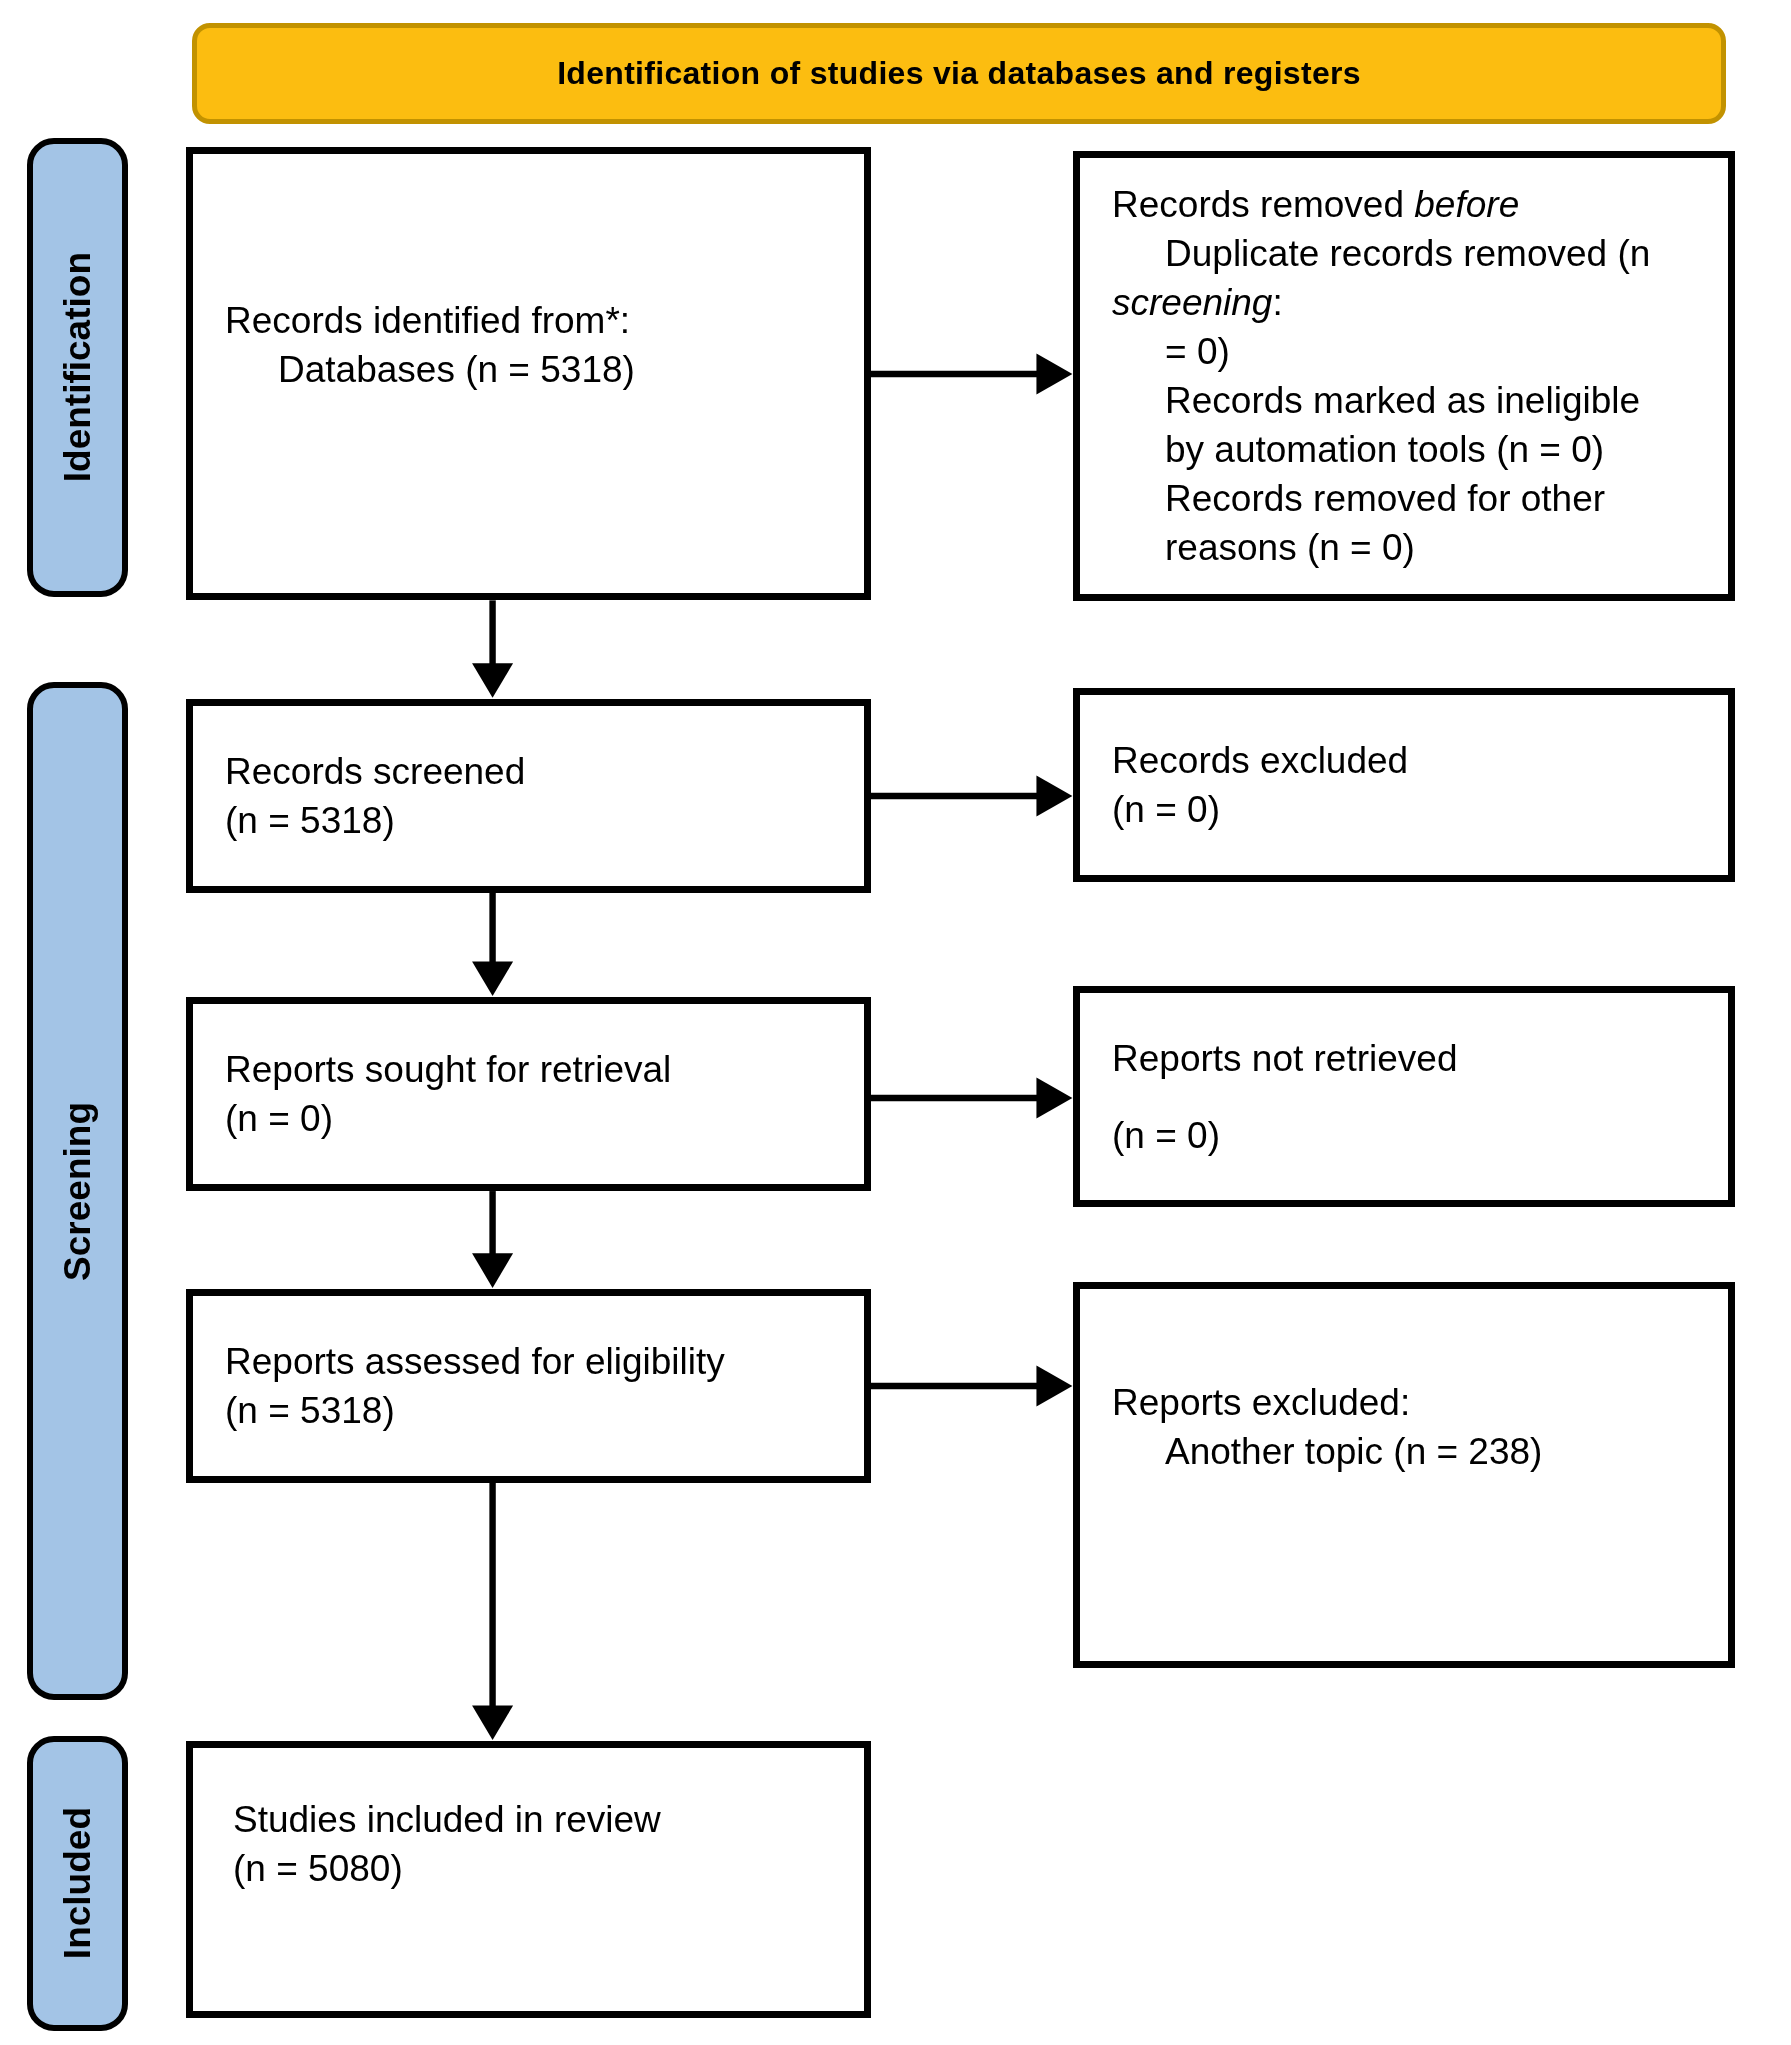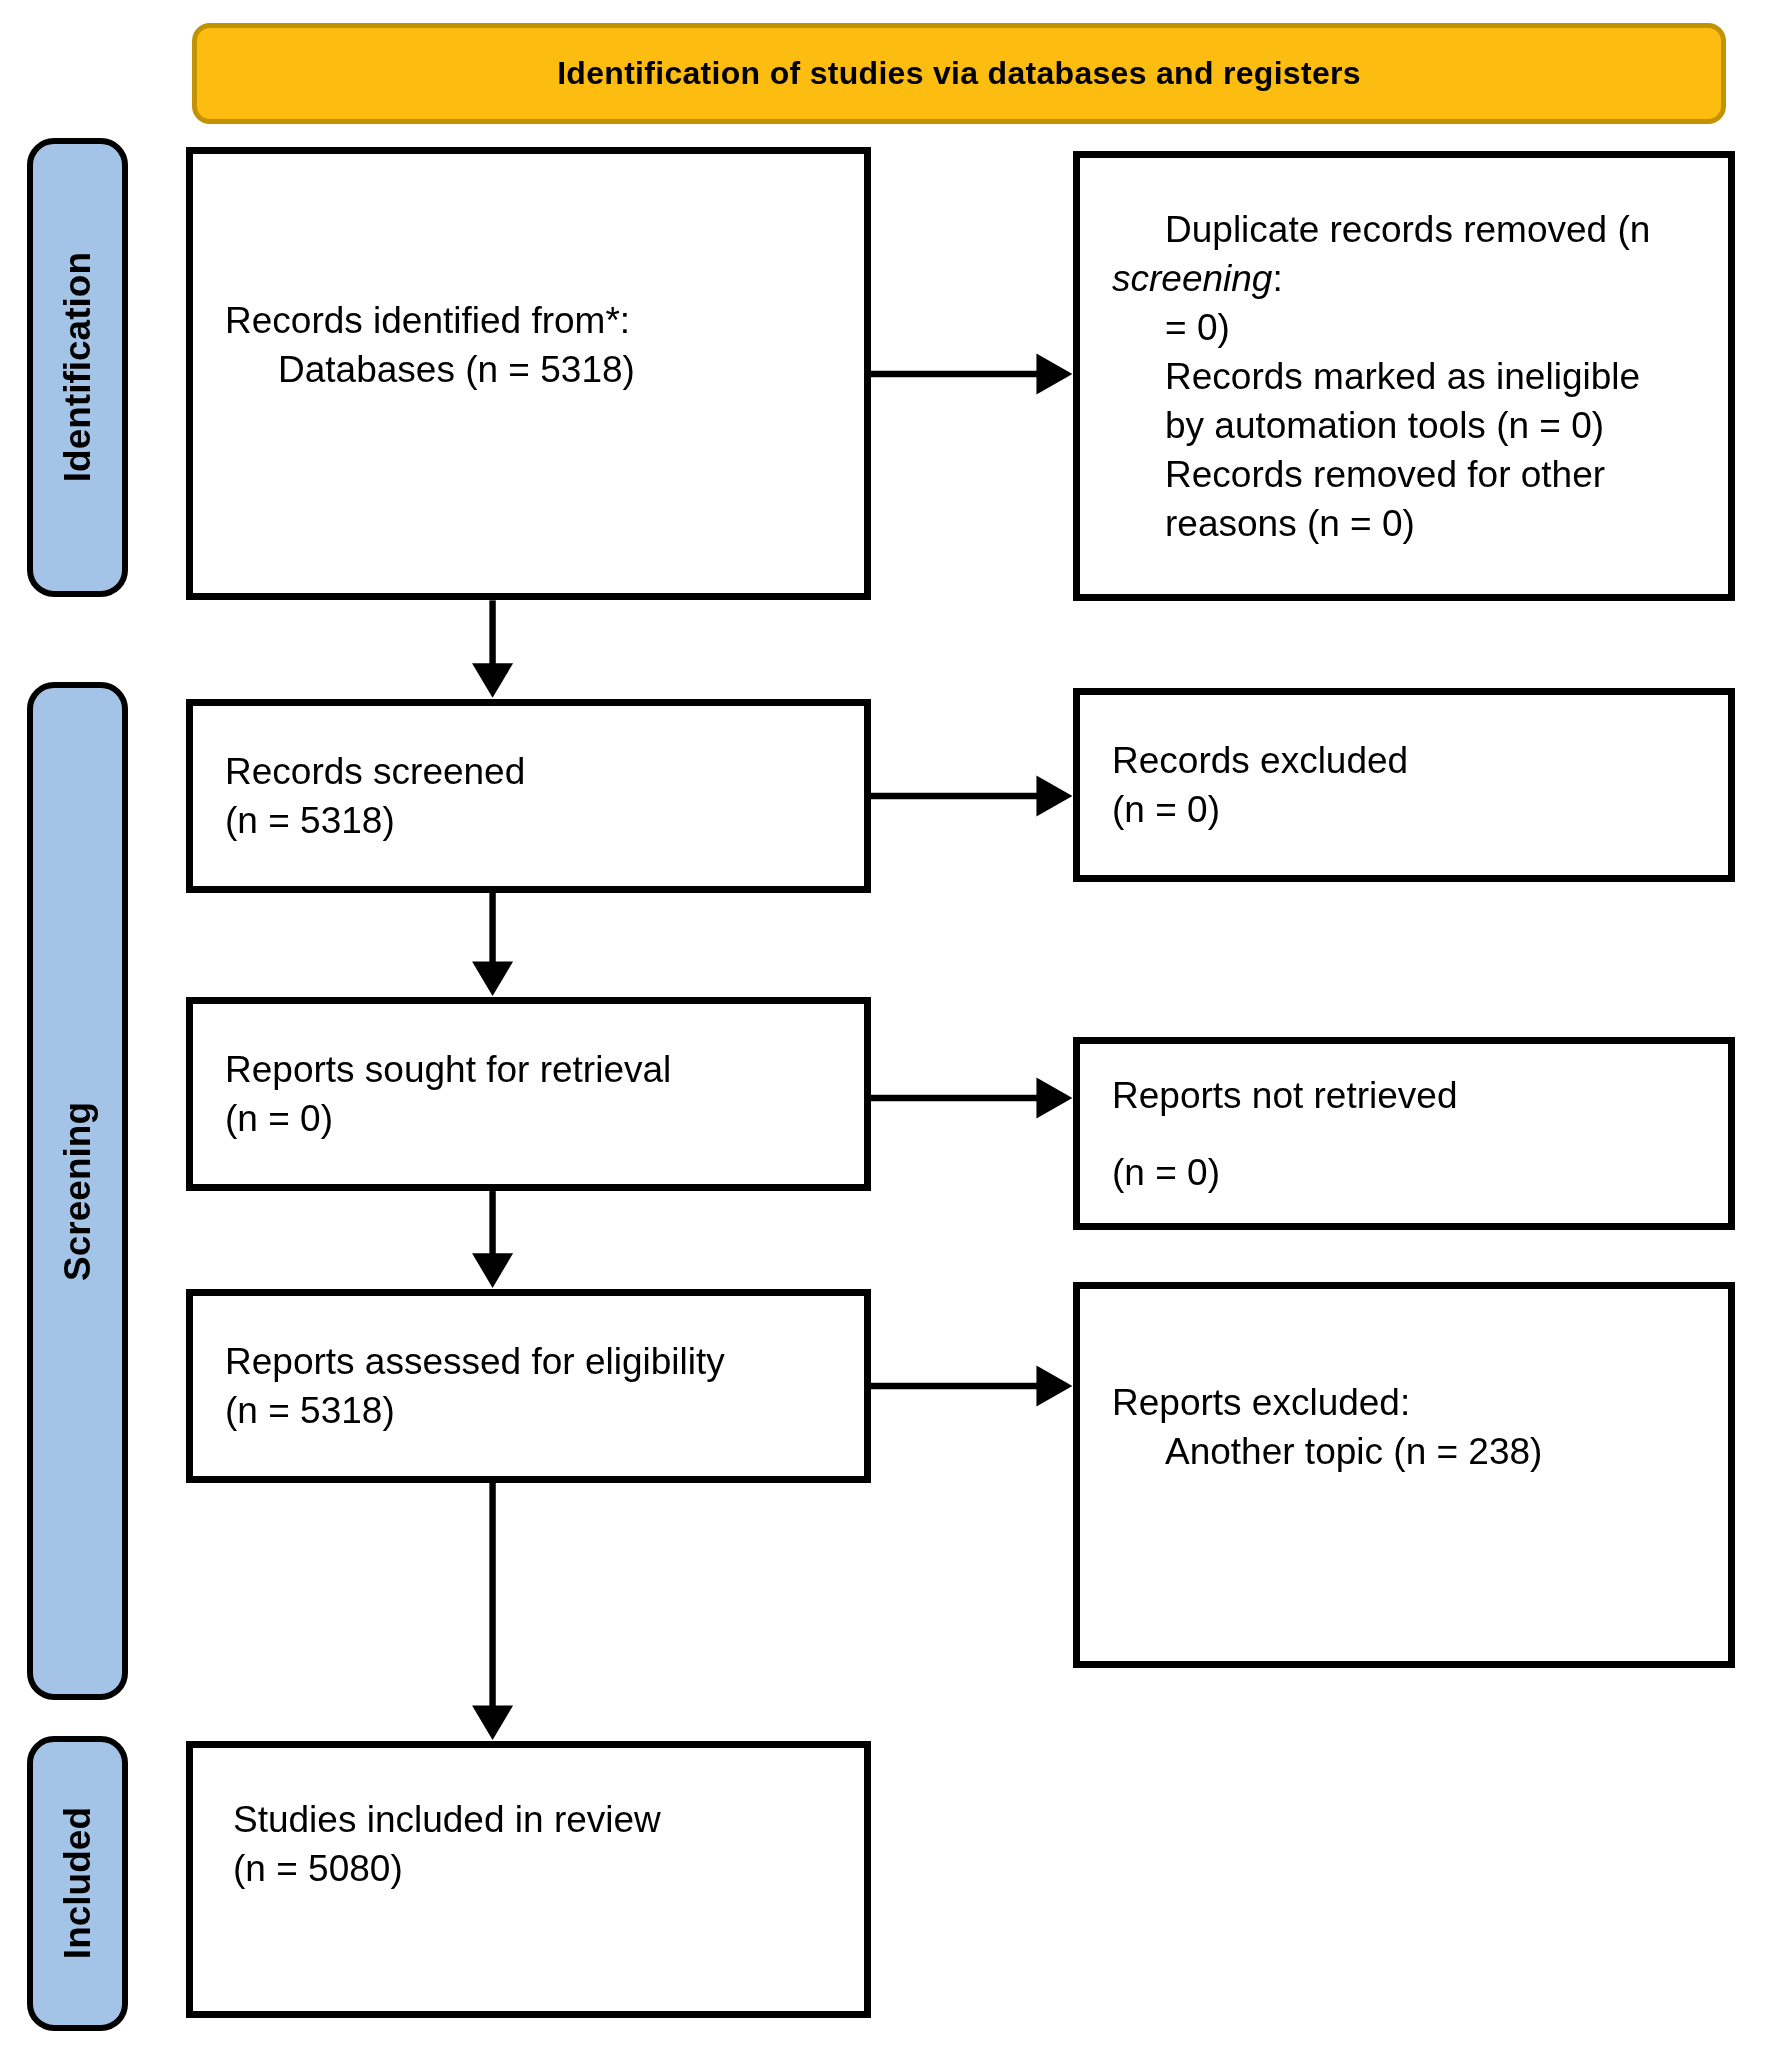--- a/index.html
+++ b/index.html
@@ -79,21 +79,21 @@
   .flowbox .indent-1 { padding-left: 53px; }
 
   .col-left  { left: 186px;  width: 685px; }
   .col-right { left: 1073px; width: 662px; }
 
   #box-records-identified { top: 147px;  height: 453px; padding-bottom: 58px; }
   #box-records-removed    { top: 151px;  height: 450px; }
   #box-records-screened   { top: 699px; height: 194px; }
   #box-records-excluded   { top: 688px; height: 194px; }
   #box-reports-sought     { top: 997px; height: 194px; }
-  #box-reports-not-retrieved { top: 1037px; height: 193px; gap: 28px; }
+  #box-reports-not-retrieved { top: 986px; height: 221px; gap: 28px; }
   #box-reports-assessed   { top: 1289px; height: 194px; }
   #box-reports-excluded   { top: 1282px; height: 386px; padding-bottom: 96px; }
   #box-studies-included   { top: 1741px; height: 277px; padding-bottom: 71px; padding-left: 40px; }
 
   
   .arrows {
     position: absolute;
     left: 0;
     top: 0;
     width: 1792px;
@@ -137,20 +137,21 @@
   <div class="flowbox col-left" id="box-reports-assessed">
       <div class="line indent-0"><span>Reports assessed for eligibility</span></div>
       <div class="line indent-0"><span>(n = 5318)</span></div>
     </div>
   <div class="flowbox col-left" id="box-studies-included">
       <div class="line indent-0"><span>Studies included in review</span></div>
       <div class="line indent-0"><span>(n = 5080)</span></div>
     </div>
 
   <div class="flowbox col-right" id="box-records-removed">
+      <div class="line indent-0"><span>Records removed </span><span style="font-style: italic;">before</span></div>
       <div class="line indent-1"><span>Duplicate records removed (n</span></div>
       <div class="line indent-0"><span style="font-style: italic;">screening</span><span>:</span></div>
       <div class="line indent-1"><span>= 0)</span></div>
       <div class="line indent-1"><span>Records marked as ineligible</span></div>
       <div class="line indent-1"><span>by automation tools (n = 0)</span></div>
       <div class="line indent-1"><span>Records removed for other</span></div>
       <div class="line indent-1"><span>reasons (n = 0)</span></div>
     </div>
   <div class="flowbox col-right" id="box-records-excluded">
       <div class="line indent-0"><span>Records excluded</span></div>

